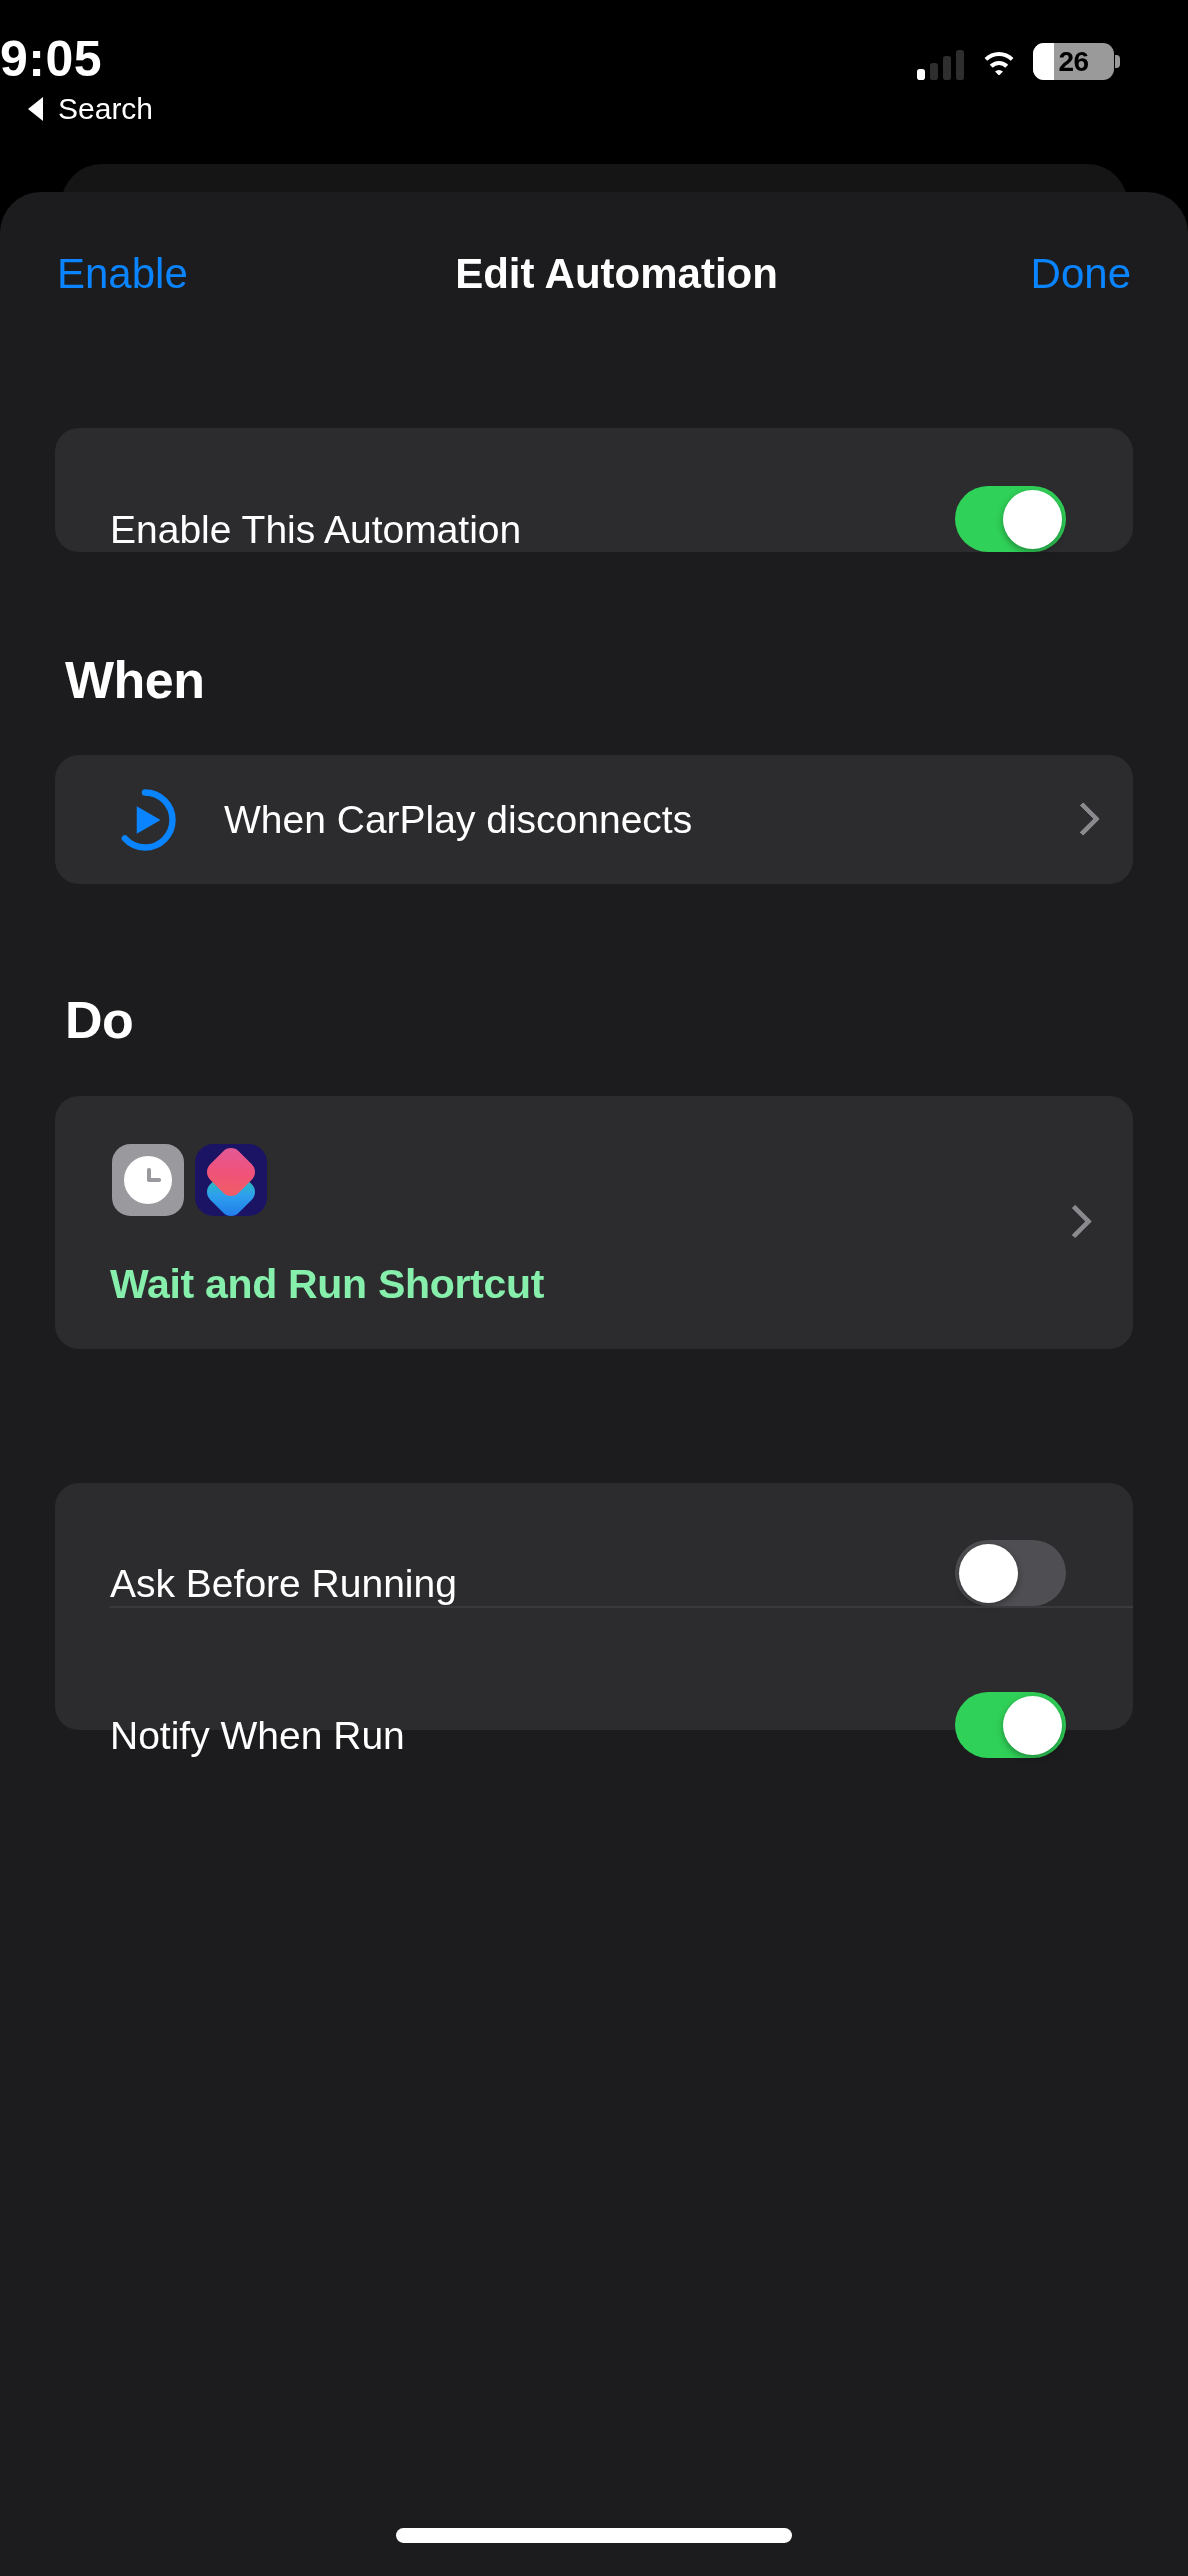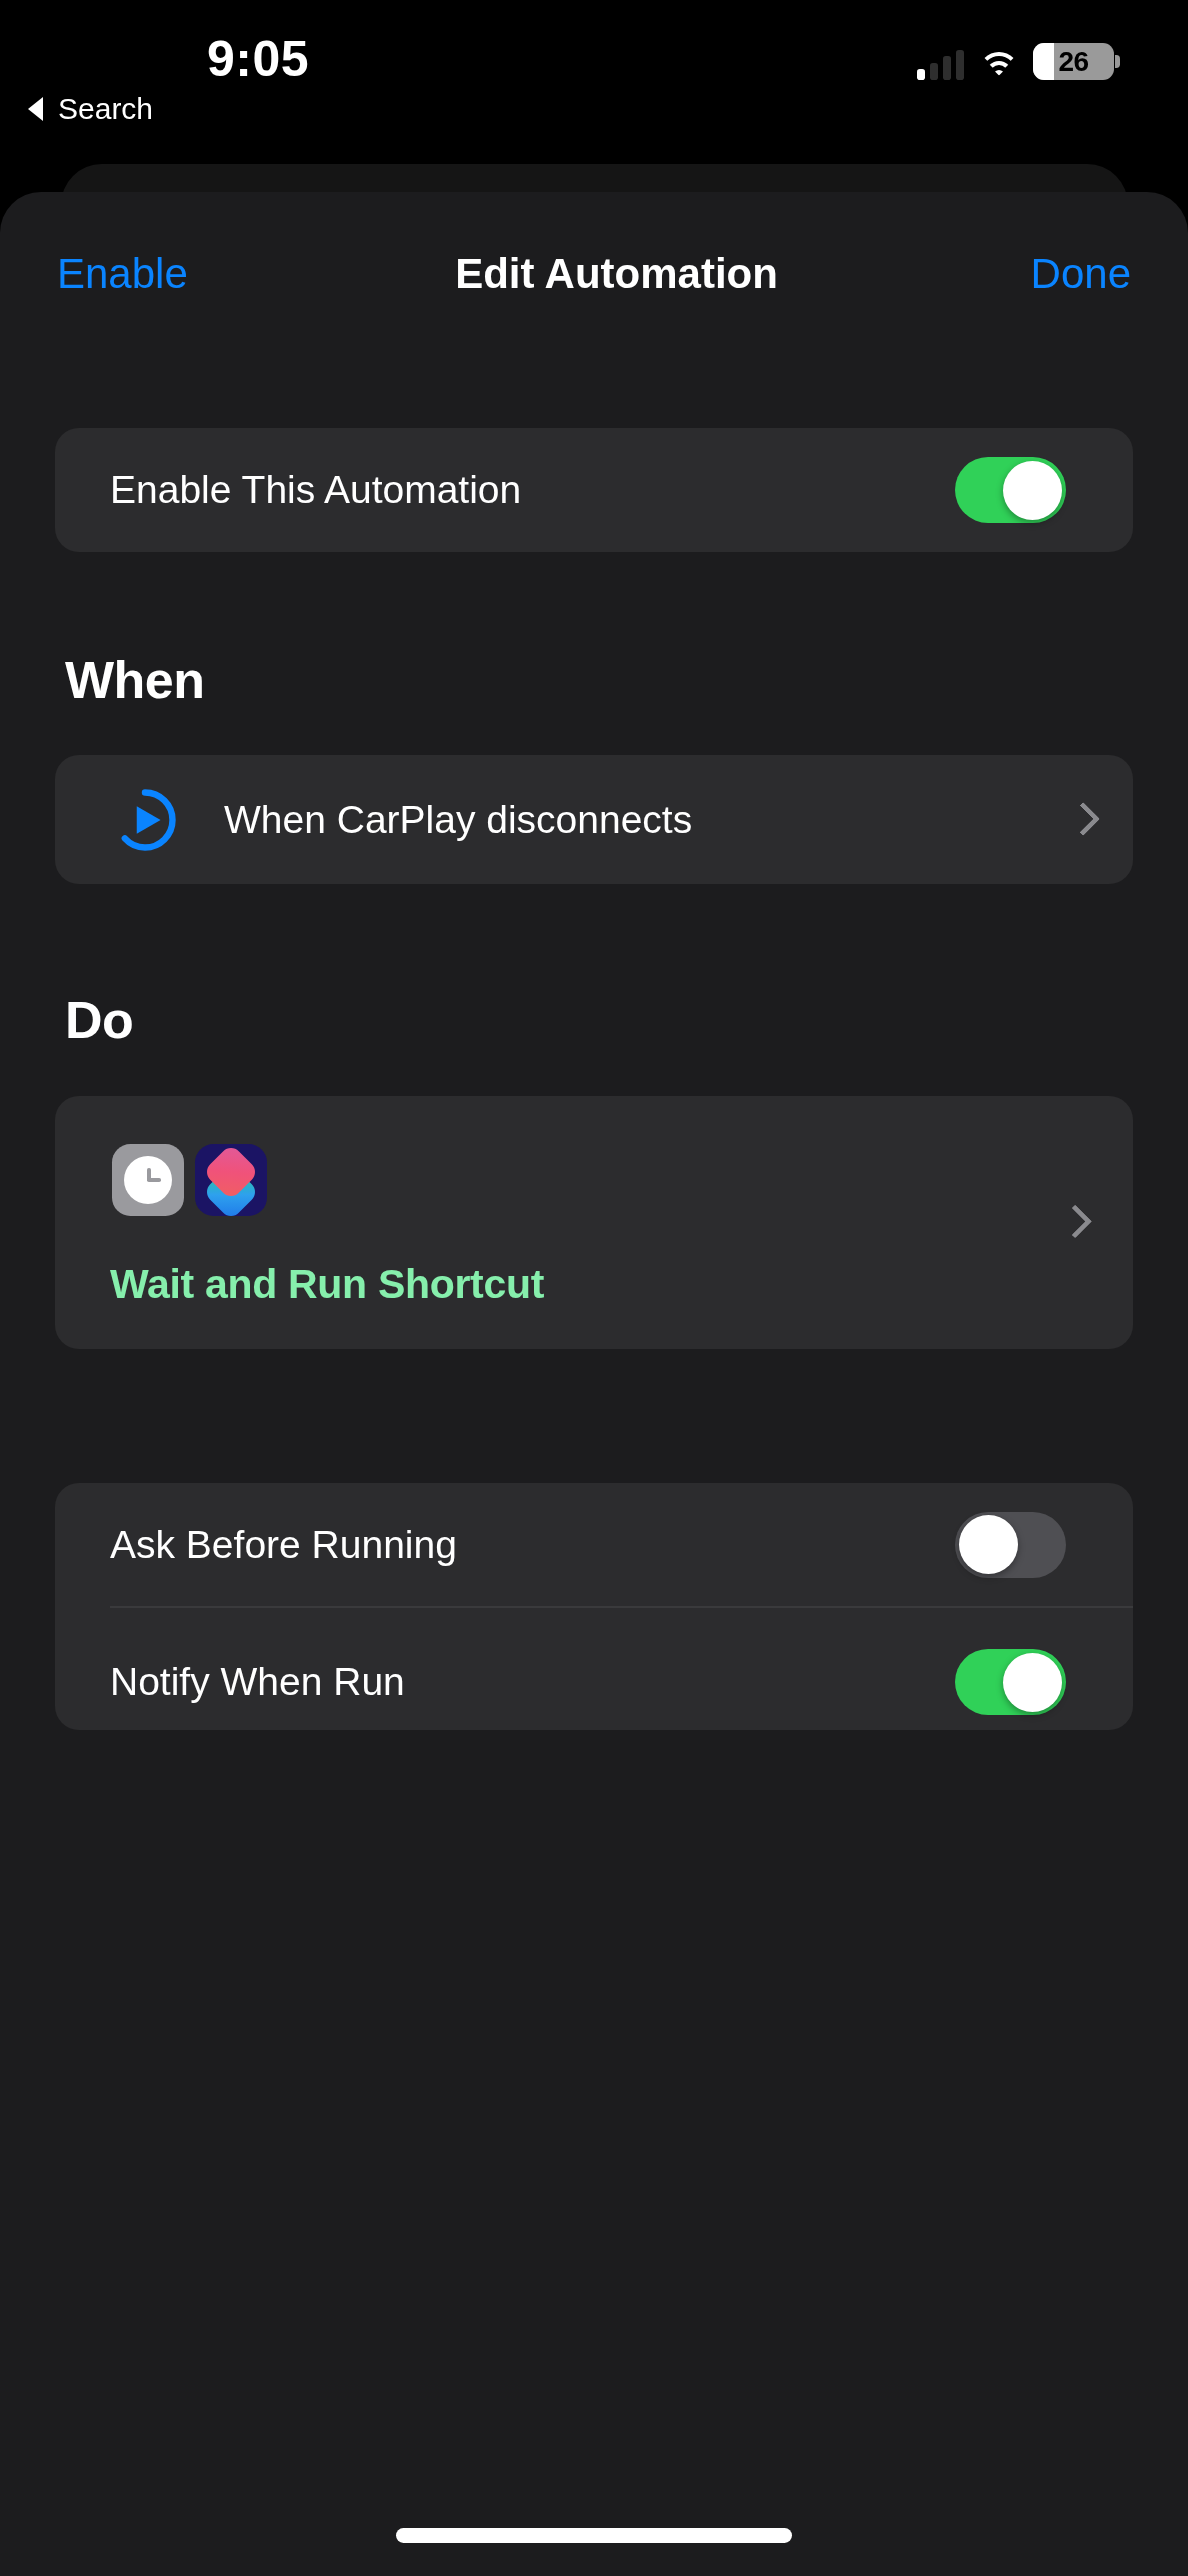--- a/index.html
+++ b/index.html
@@ -11,21 +11,20 @@
     overflow:hidden;
   }
 
   
   .status-bar{
     position:absolute; top:0; left:0; width:1188px; height:100px;
     background:#000;
   }
   .status-time{
     position:absolute; left:0; top:29.5px; width:516px;
-    text-align:center;
     color:#fff; font-size:50px; font-weight:700;
     letter-spacing:0.5px;
   }
   .status-right{
     position:absolute; right:74px; top:43px;
     display:flex; align-items:flex-end; gap:14px;
   }
   .signal{ display:flex; align-items:flex-end; gap:4.6px; height:31px; }
   .signal i{ display:block; width:8.3px; border-radius:2.8px; background:#2e2e2e; }
   .signal i:nth-child(1){ height:11px; background:#ffffff; }
@@ -101,21 +100,21 @@
     color:#0a84ff; font-size:42px; font-weight:400;
   }
 
   
   .card{
     position:absolute; left:55px; width:1078px;
     background:#2c2c2e; border-radius:24px;
   }
 
   .row{
-    position:relative; display:flex; align-items:center;
+    position:relative; display:flex; align-items:flex-end;
     justify-content:space-between;
     padding:0 67px 0 55px; height:100%;gap:19px;
   }
   .row-label{ color:#fff; font-size:39px; font-weight:400; }
 
   
   .switch{
     position:relative; width:111px; height:66px;
     border-radius:33px; flex:none;
   }

